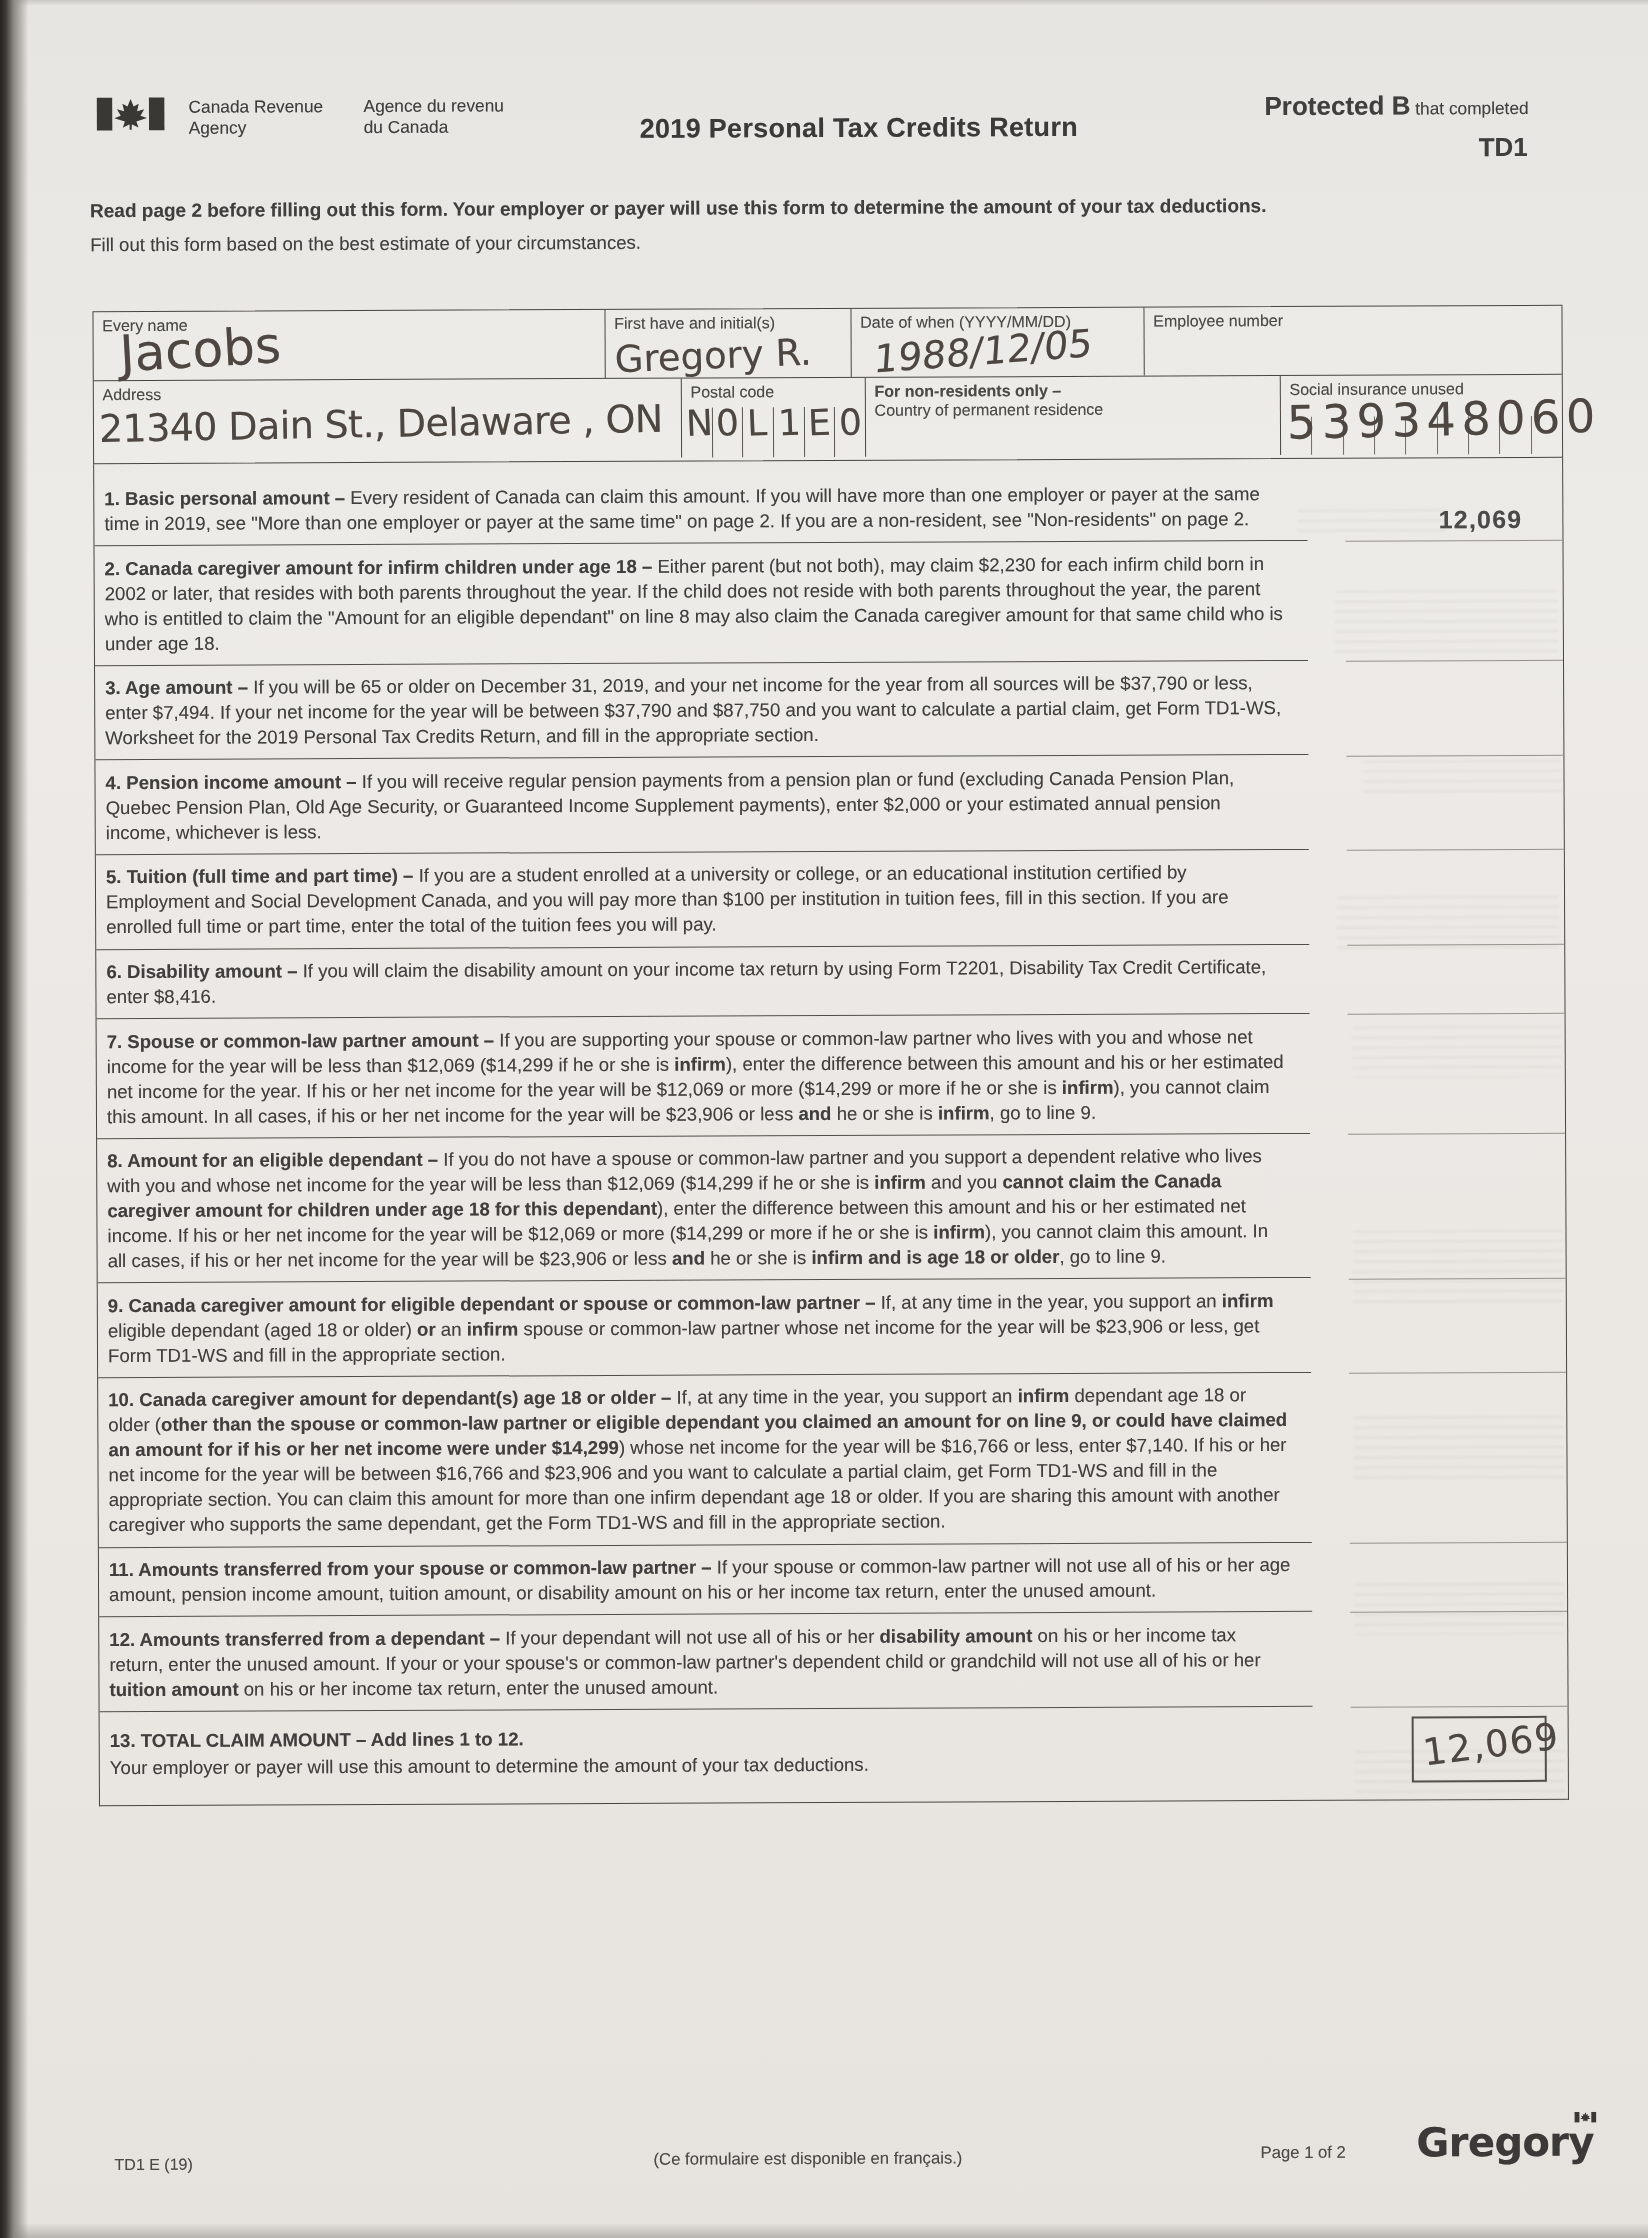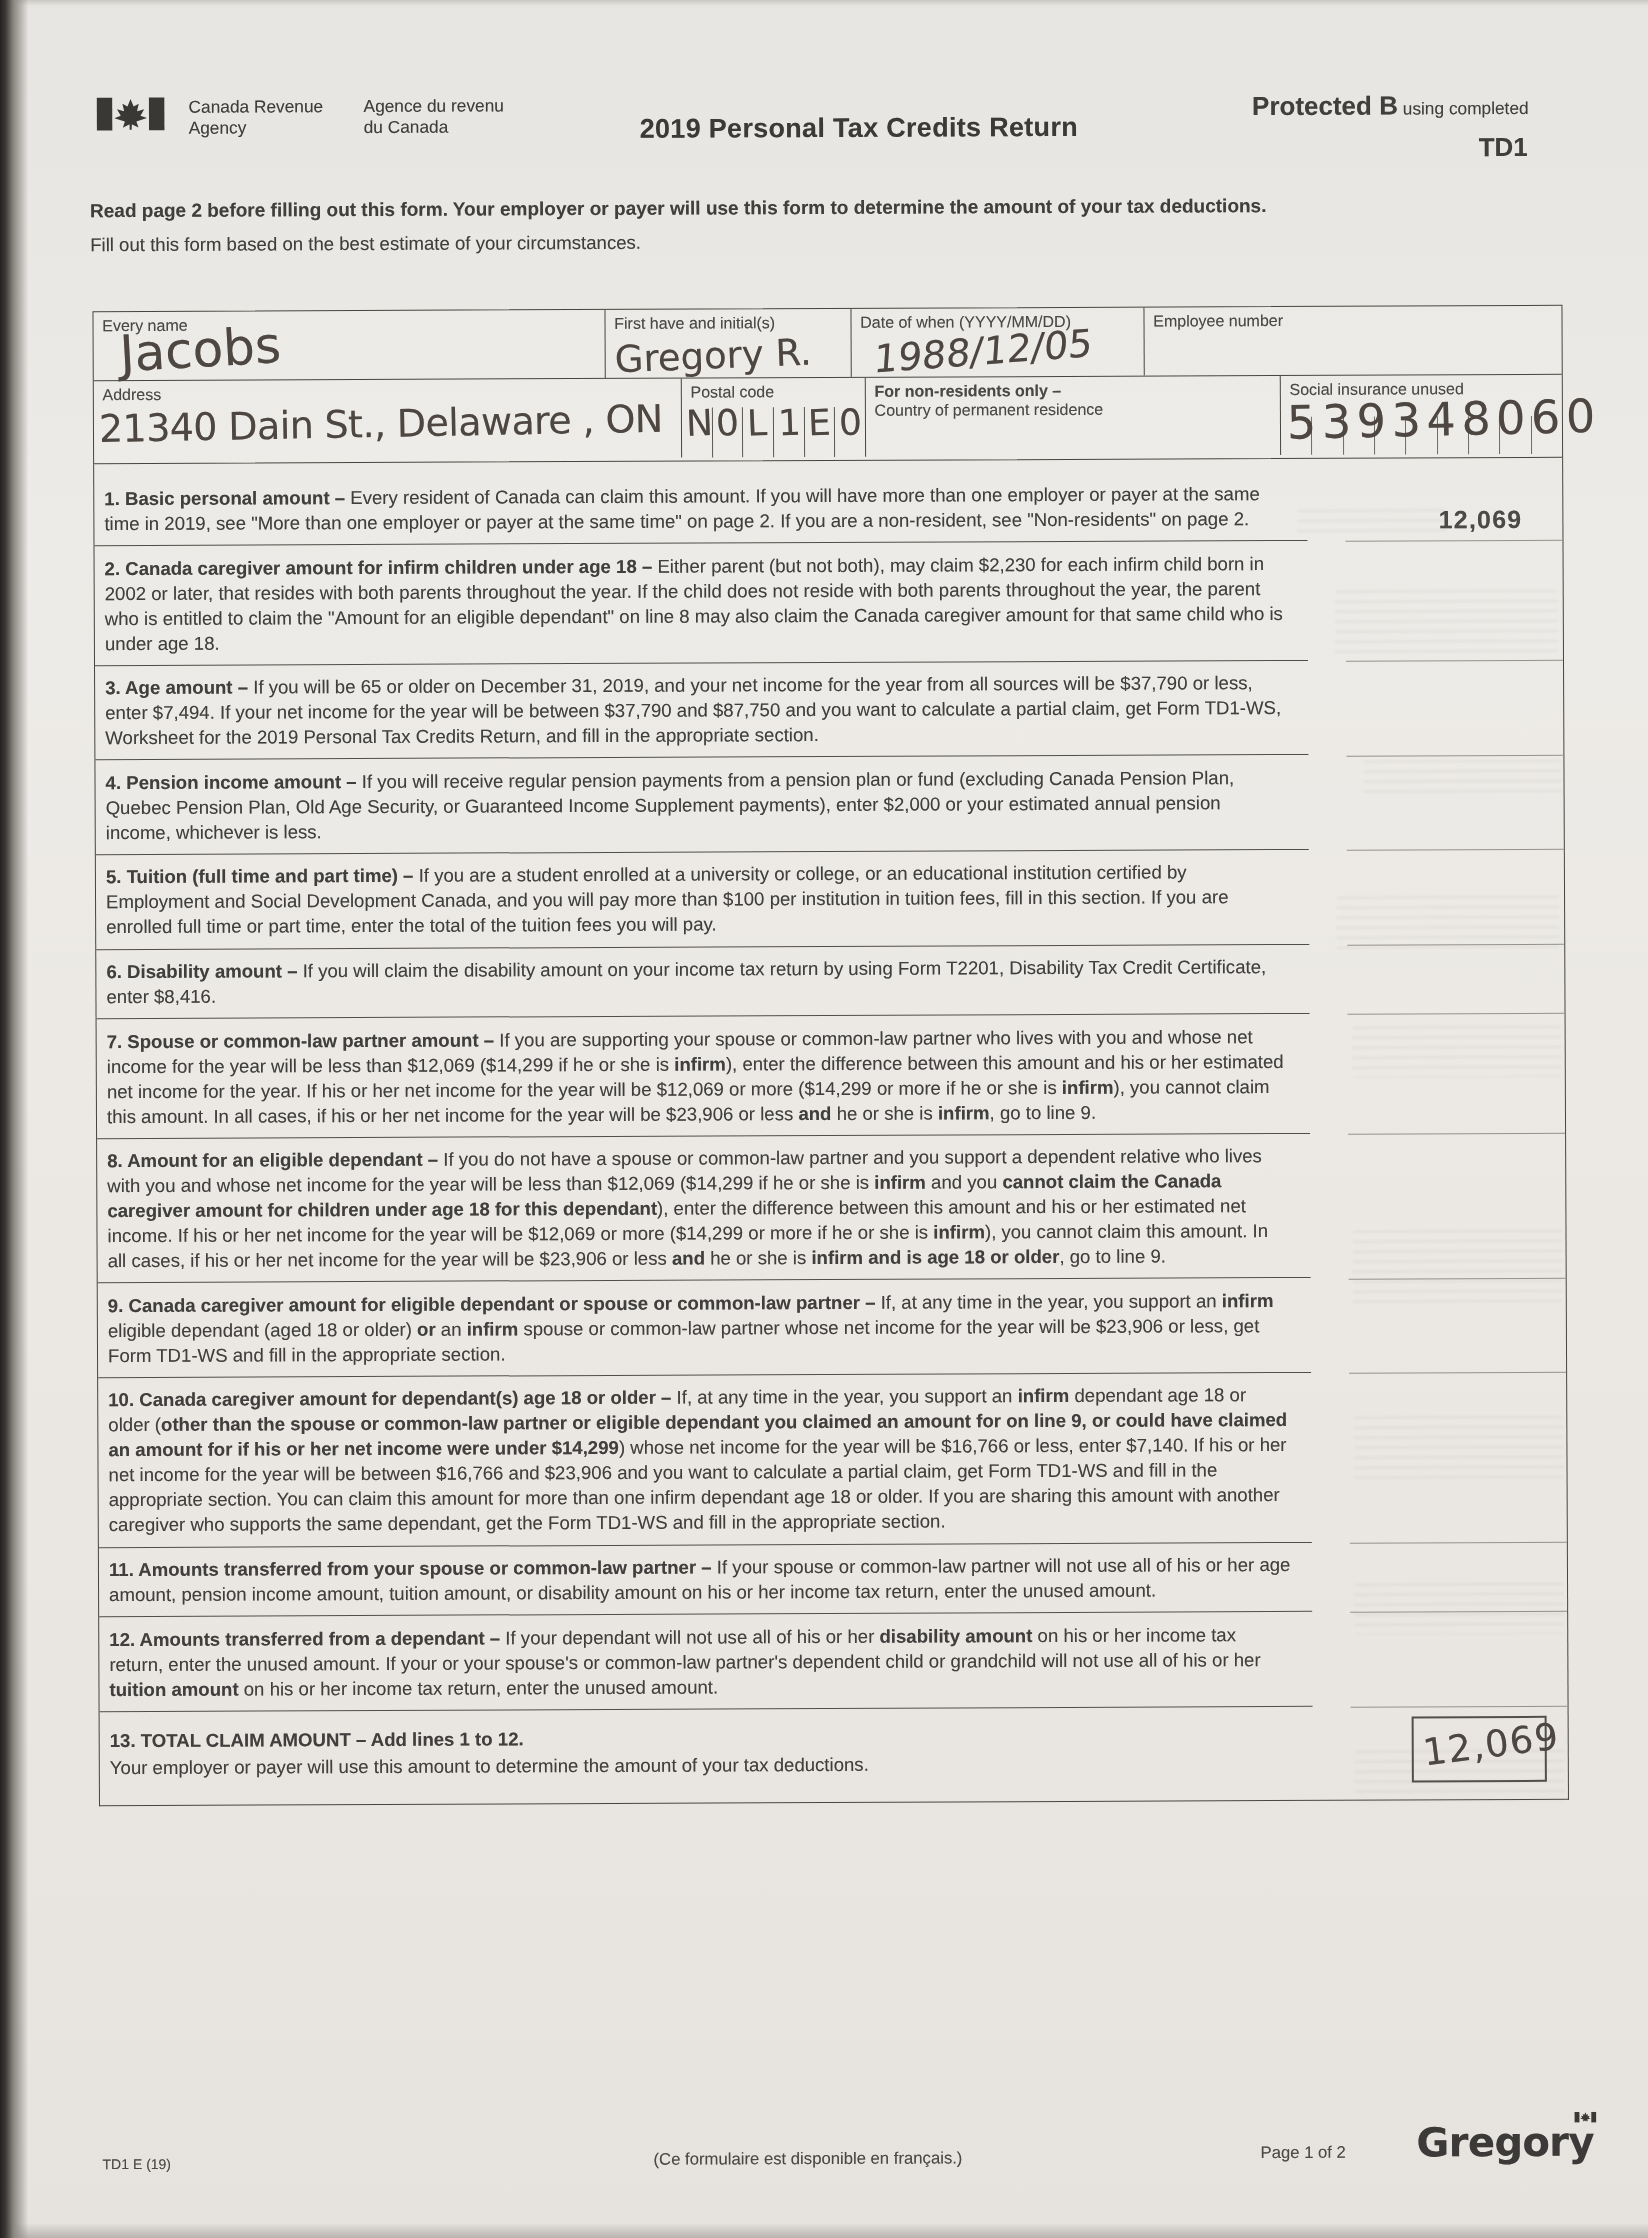--- a/index.html
+++ b/index.html
@@ -58,21 +58,21 @@
   .section:first-child .sec-text{padding-top:22px;}
   .sec-answer{flex:1;position:relative;}
   .answer-line{position:absolute;right:0;bottom:-1.2px;width:217px;border-bottom:1.9px solid #94918b;}
   .printed-value{display:none;position:absolute;right:40px;bottom:6.2px;font-size:25px;font-weight:bold;letter-spacing:1.2px;color:#4b4a48;}
   
   .total-row{position:relative;min-height:93px;}
   .total-text{padding:15px 0 16px 10px;font-size:18.6px;line-height:27px;}
   .total-box{position:absolute;right:21px;top:10px;width:131px;height:62px;border:2.5px solid #514f4a;}
   .hw-total{left:8.7px;top:5px;font-size:37px;transform:rotate(-7deg);letter-spacing:1.2px;}
   
-  .footer-version{position:absolute;left:98px;top:2153px;font-size:14px;color:#4a4946;}
+  .footer-version{position:absolute;left:110px;top:2153px;font-size:16px;color:#4a4946;}
   .footer-french{position:absolute;left:649px;top:2149px;font-size:16.7px;color:#4a4946;}
   .footer-page{position:absolute;left:1256px;top:2145px;font-size:16.7px;color:#4a4946;}
   .wordmark{position:absolute;left:1412px;top:2122px;font-size:40px;font-weight:bold;letter-spacing:-0.6px;color:#3b3a38;font-family:"DejaVu Sans",sans-serif;}
   .wordmark .mini-flag{position:absolute;right:-2.5px;top:-7.4px;width:22px;height:11px;}
   
   .ghost{position:absolute;opacity:.14;filter:blur(1.2px);border-radius:2.5px;z-index:5;pointer-events:none;
     background:repeating-linear-gradient(to bottom,rgba(105,101,95,.55) 0 2.5px,rgba(105,101,95,0) 2.5px 10px);}
 </style>
 </head>
 <body>
@@ -88,21 +88,21 @@
     </svg>
     <div class="agency en">
       <div>Canada Revenue</div>
       <div>Agency</div>
     </div>
     <div class="agency fr">
       <div>Agence du revenu</div>
       <div>du Canada</div>
     </div>
     <div class="page-title">2019 Personal Tax Credits Return</div>
-    <div class="protected"><span class="b">Protected B</span><span> using completed</span></div>
+    <div class="protected"><span class="b">Protected B</span><span> that completed</span></div>
     <div class="form-code">TD1</div>
 
     <div class="intro1">Read page 2 before filling out this form. Your employer or payer will use this form to determine the amount of your tax deductions.</div>
     <div class="intro2">Fill out this form based on the best estimate of your circumstances.</div>
 
     <div class="idbox">
       <div class="idrow r1">
         <div class="idcell" style="width:512px">
           <span class="lbl">Every name</span>
           <span class="hw hw-last">Jacobs</span>

